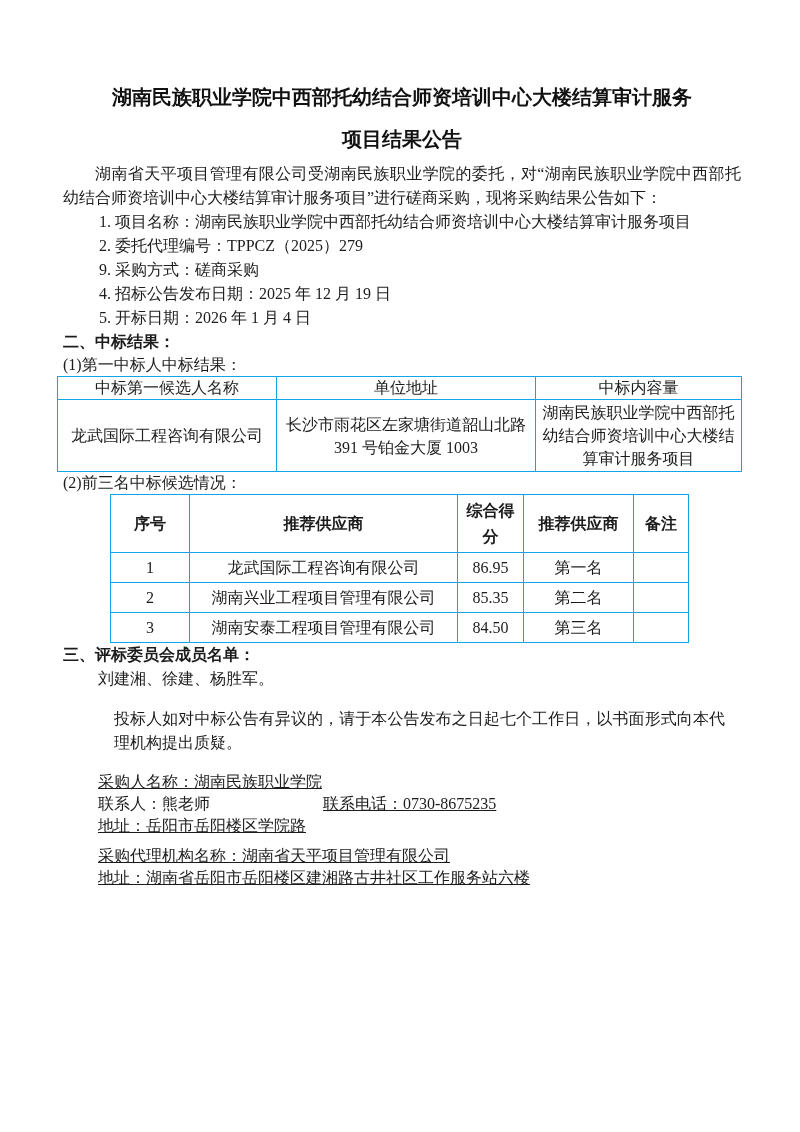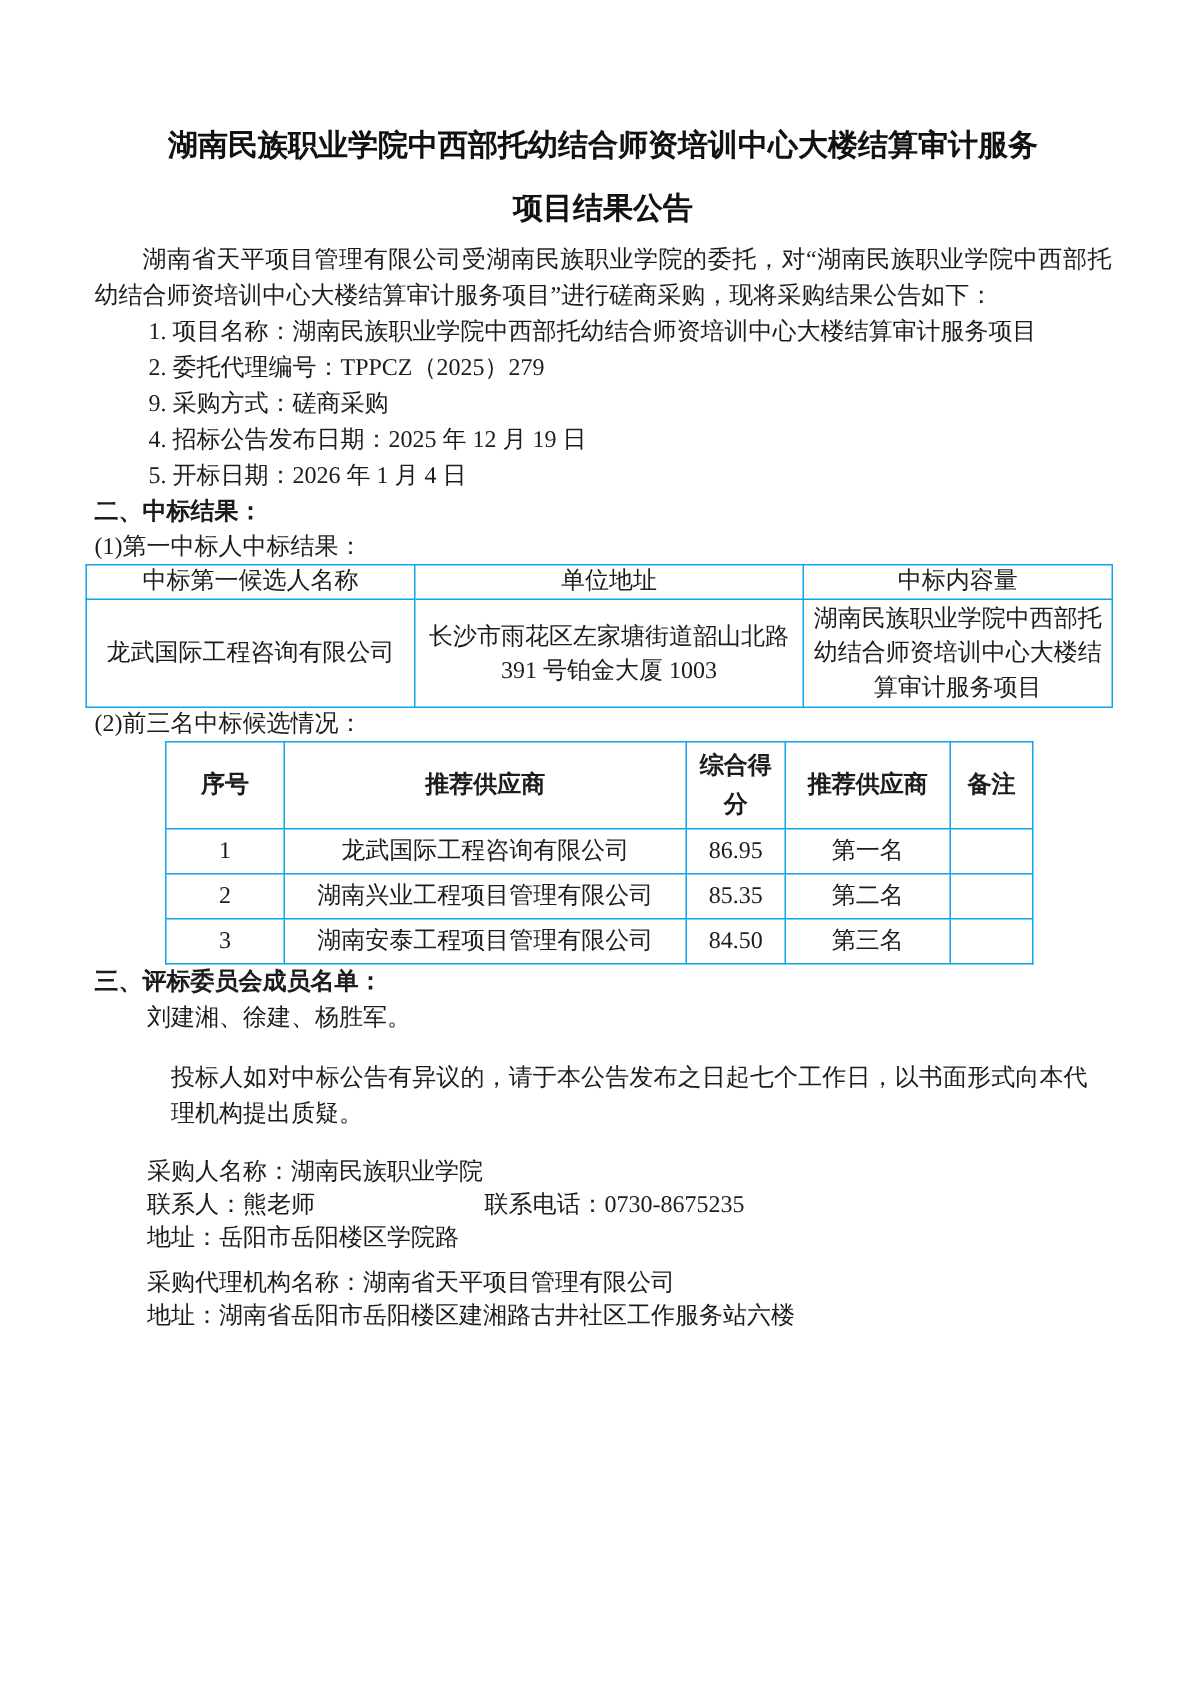--- a/index.html
+++ b/index.html
@@ -19,21 +19,21 @@
   table { border-collapse:collapse; table-layout:fixed; }
   td, th { border:1px solid #0ea5e9; text-align:center; vertical-align:middle; padding:1px 4px; box-sizing:border-box; word-break:break-all; }
   .t1 { width:684px; margin-left:-6px; }
   .t1 th { font-weight:400; height:21px; line-height:20px; }
   .t1 td { height:68px; line-height:23px; }
   .t2 { width:578px; margin-left:47px; }
   .t2 th { font-weight:700; height:58px; line-height:26px; }
   .t2 td { height:30px; line-height:22px; }
   .indent-block { padding-left:35px; }
   .objection { padding-left:35px; text-align:justify; margin:16px; }
-  .contact-line { line-height:22px; padding-left:35px; }
+  .contact-line { line-height:22px; padding-left:35px;text-decoration:underline; }
   .c-left { display:inline-block; width:225px; }
   .c-left-a { display:inline-block; width:135px; }
   .c-left-b { display:inline-block; width:92px; }
   .agency-block { margin-top:8px; }
 </style>
 </head>
 <body>
 
 <div class="page">
 

